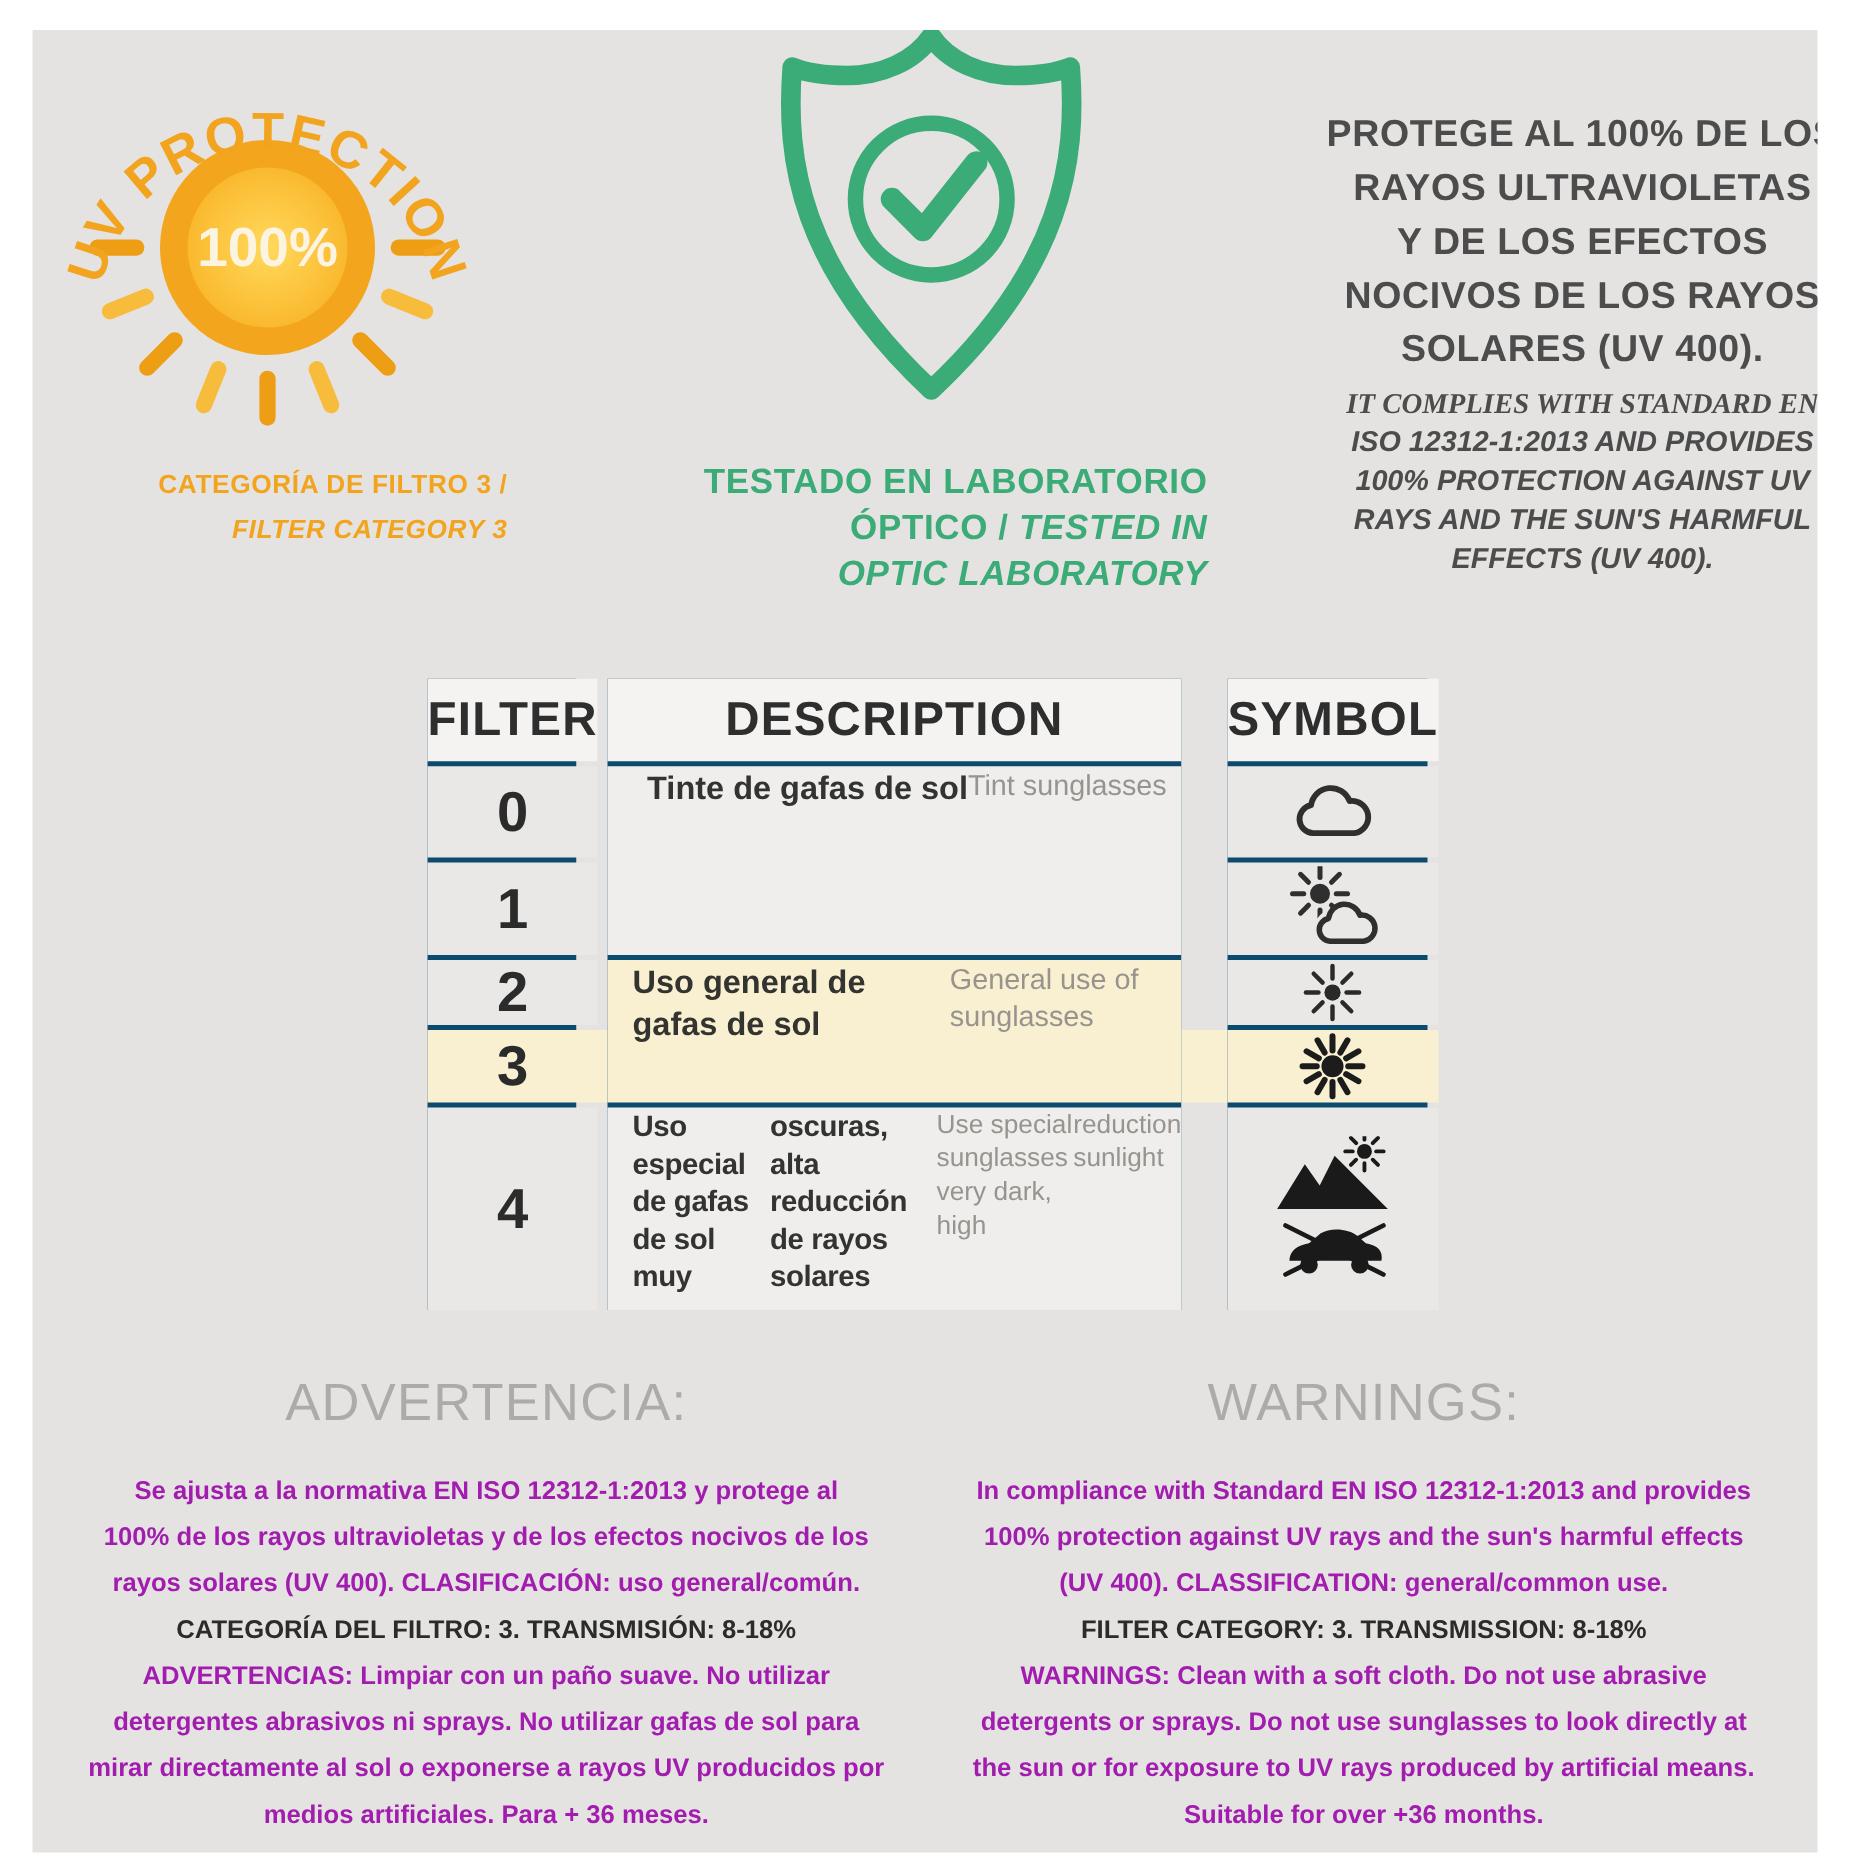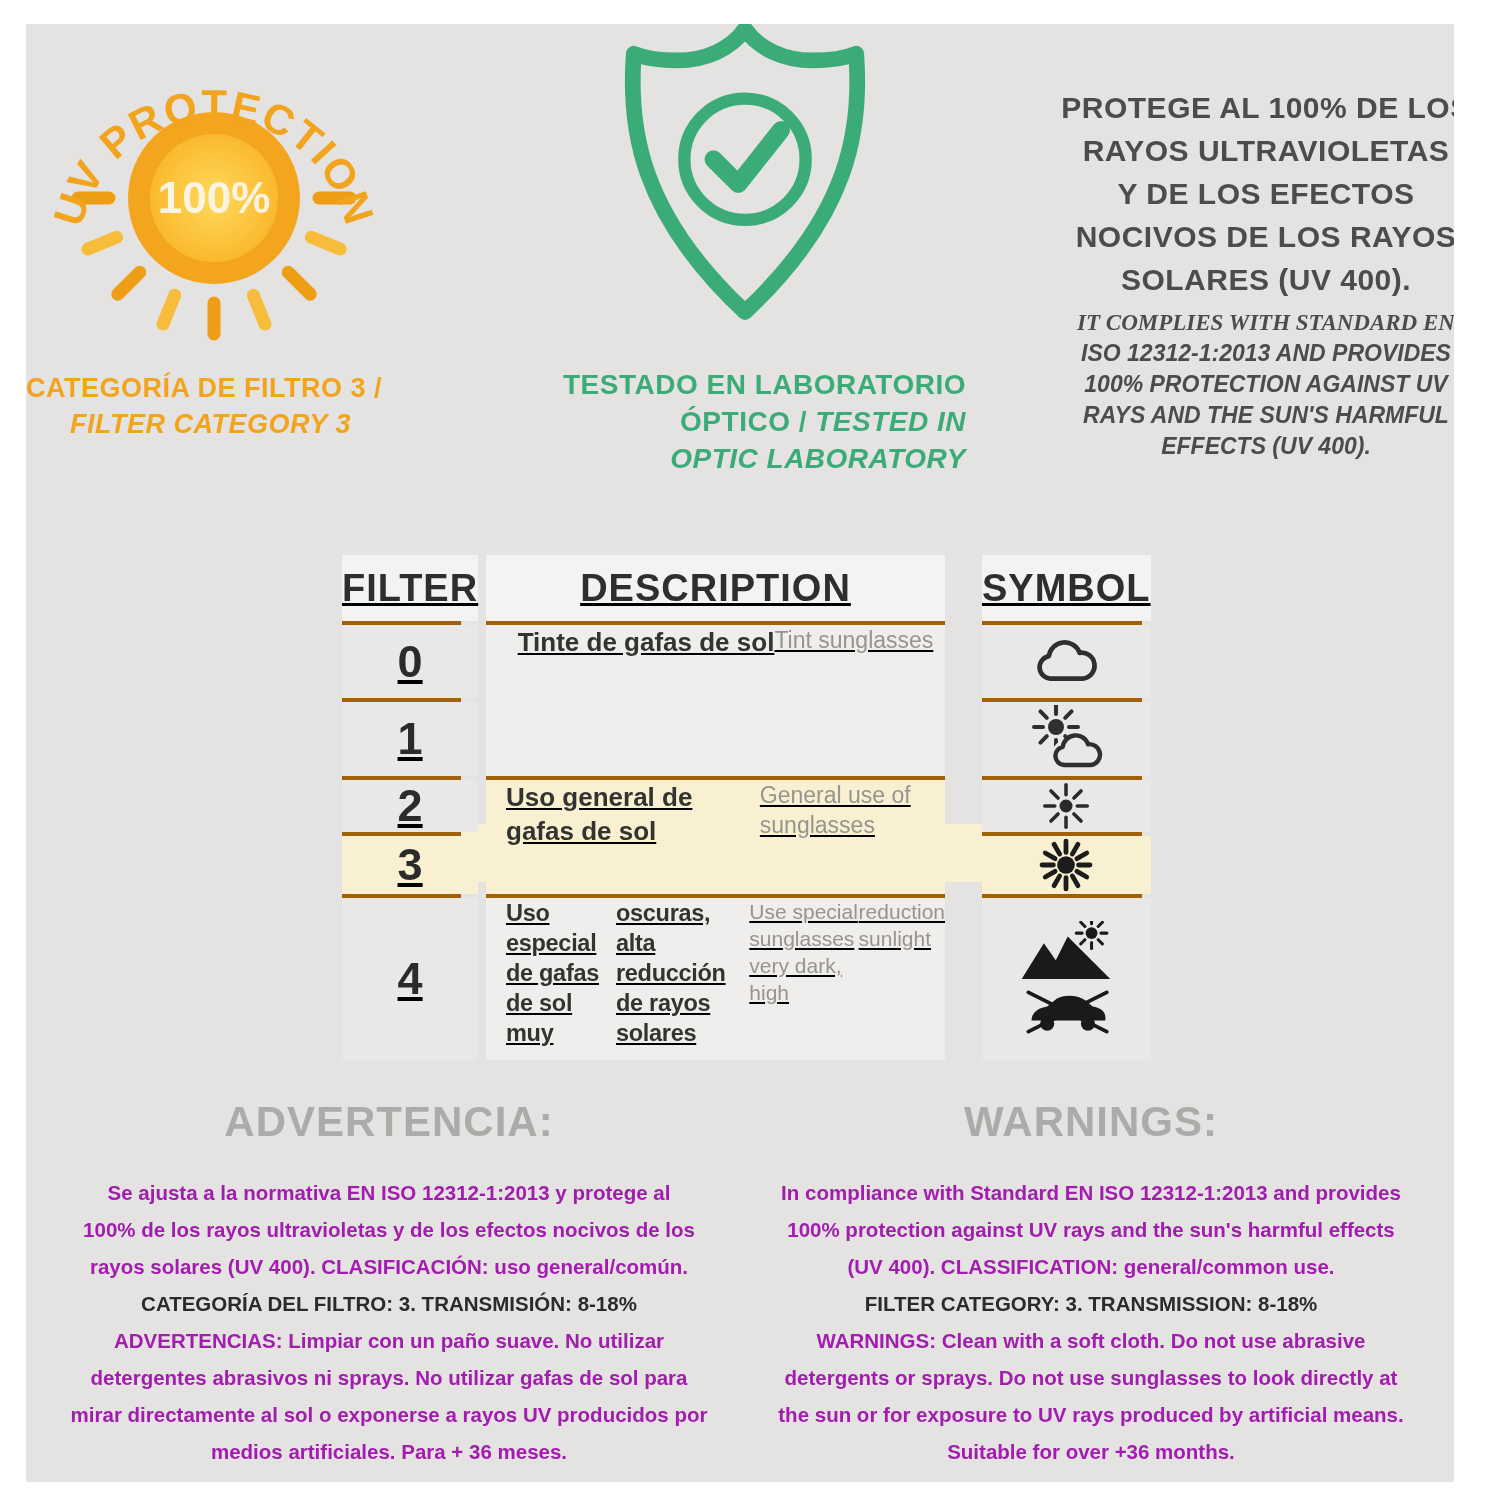--- a/index.html
+++ b/index.html
@@ -1,35 +1,35 @@
 <!DOCTYPE html>
 <html><head>
 <meta charset="utf-8">
 <style>
   html,body{margin:0;padding:0;width:1500px;height:1500px;background:#ffffff;overflow:hidden;
             font-family:"Liberation Sans","DejaVu Sans",sans-serif;}
   .panel{position:absolute;left:26px;top:24px;width:1428px;height:1458px;background:#E4E3E1;overflow:hidden;}
   .abs{position:absolute;}
 
   
-  .uv-caption{left:0;top:346px;width:380px;text-align:left;color:#F2A41E;font-weight:700;
-              font-size:27px;line-height:36px;letter-spacing:0.5px;}
+  .uv-caption{left:0;top:346px;width:380px;text-align:right;color:#F2A41E;font-weight:700;
+              font-size:21px;line-height:36px;letter-spacing:0.5px;}
   .uv-caption .it{font-style:italic;margin-left:44px;}
   .lab-caption{left:500px;top:342px;width:440px;text-align:right;color:#3BAB77;font-weight:700;
                font-size:28px;line-height:37px;letter-spacing:0.5px;}
   .lab-caption .it{font-style:italic;}
   .intro{left:1030px;top:62px;width:420px;text-align:center;color:#4C4C4C;}
   .intro .ies{font-size:30px;font-weight:700;line-height:43px;letter-spacing:0.5px;white-space:nowrap;}
   .intro .ien{font-size:23px;font-weight:700;font-style:italic;line-height:31px;white-space:nowrap;}
 
   
   .ftable{left:316px;top:519px;width:800px;height:505px;}
   .row3-band{position:absolute;left:0;top:281px;width:800px;height:58px;background:#F8F0D0;}
-  .tcol{position:absolute;top:12px;display:grid;grid-template-rows:66px 73px 74px 52px 58px 162px;
-        row-gap:4px;background:#a16207;text-decoration:underline;}
+  .tcol{position:absolute;top:0;display:grid;grid-template-rows:66px 73px 74px 52px 58px 162px;
+        row-gap:4px;background:#0c4a6e;}
   .col-filter{left:0;width:119px;}
   .col-desc{left:144px;width:459px;}
   .col-symbol{left:640px;width:160px;}
   .hcell{background:#F4F3F1;display:flex;align-items:center;justify-content:center;
          font-weight:700;font-size:38px;color:#2E2E2E;letter-spacing:1px;}
   .ncell{background:#E9E8E6;display:flex;align-items:center;justify-content:center;
          font-size:45px;font-weight:700;color:#2B2B2B;}
   .scell{background:#E9E8E6;display:flex;flex-direction:column;align-items:center;justify-content:center;gap:6px;}
   .cream{background:#F8F0D0 !important;gap:20px;}
   .dcell{background:#EFEEEC;display:flex;flex-direction:row;justify-content:center;padding-left:20px;}
@@ -38,21 +38,21 @@
   .row6{grid-row:6;}
   .des{font-size:26px;font-weight:700;color:#333330;line-height:34px;}
   .den{font-size:23px;color:#97948F;line-height:30px;}
   .sm .des{font-size:23.5px;line-height:30px;letter-spacing:-0.3px;}
   .sm .den{font-size:21px;line-height:27px;}
 
   
   .warn{position:absolute;text-align:center;}
   .warn-es{left:18px;top:1074px;width:690px;}
   .warn-en{left:712px;top:1074px;width:706px;}
-  .wtitle{font-size:42px;font-weight:700;color:#ACABA9;letter-spacing:1px;text-align:center;}
+  .wtitle{font-size:42px;font-weight:400;color:#ACABA9;letter-spacing:1px;text-align:center;}
   .wbody{margin-top:28px;}
   .wline{font-size:20.5px;color:#a21caf;line-height:37px;white-space:nowrap;font-weight:bold;}
   .wbold{font-weight:700;color:#2B2B2B;}
 </style>
 </head>
 <body>
 
 <div class="panel">
 
   <svg class="abs" style="left:-2px;top:2px;" width="380" height="340" viewBox="0 0 380 340">

